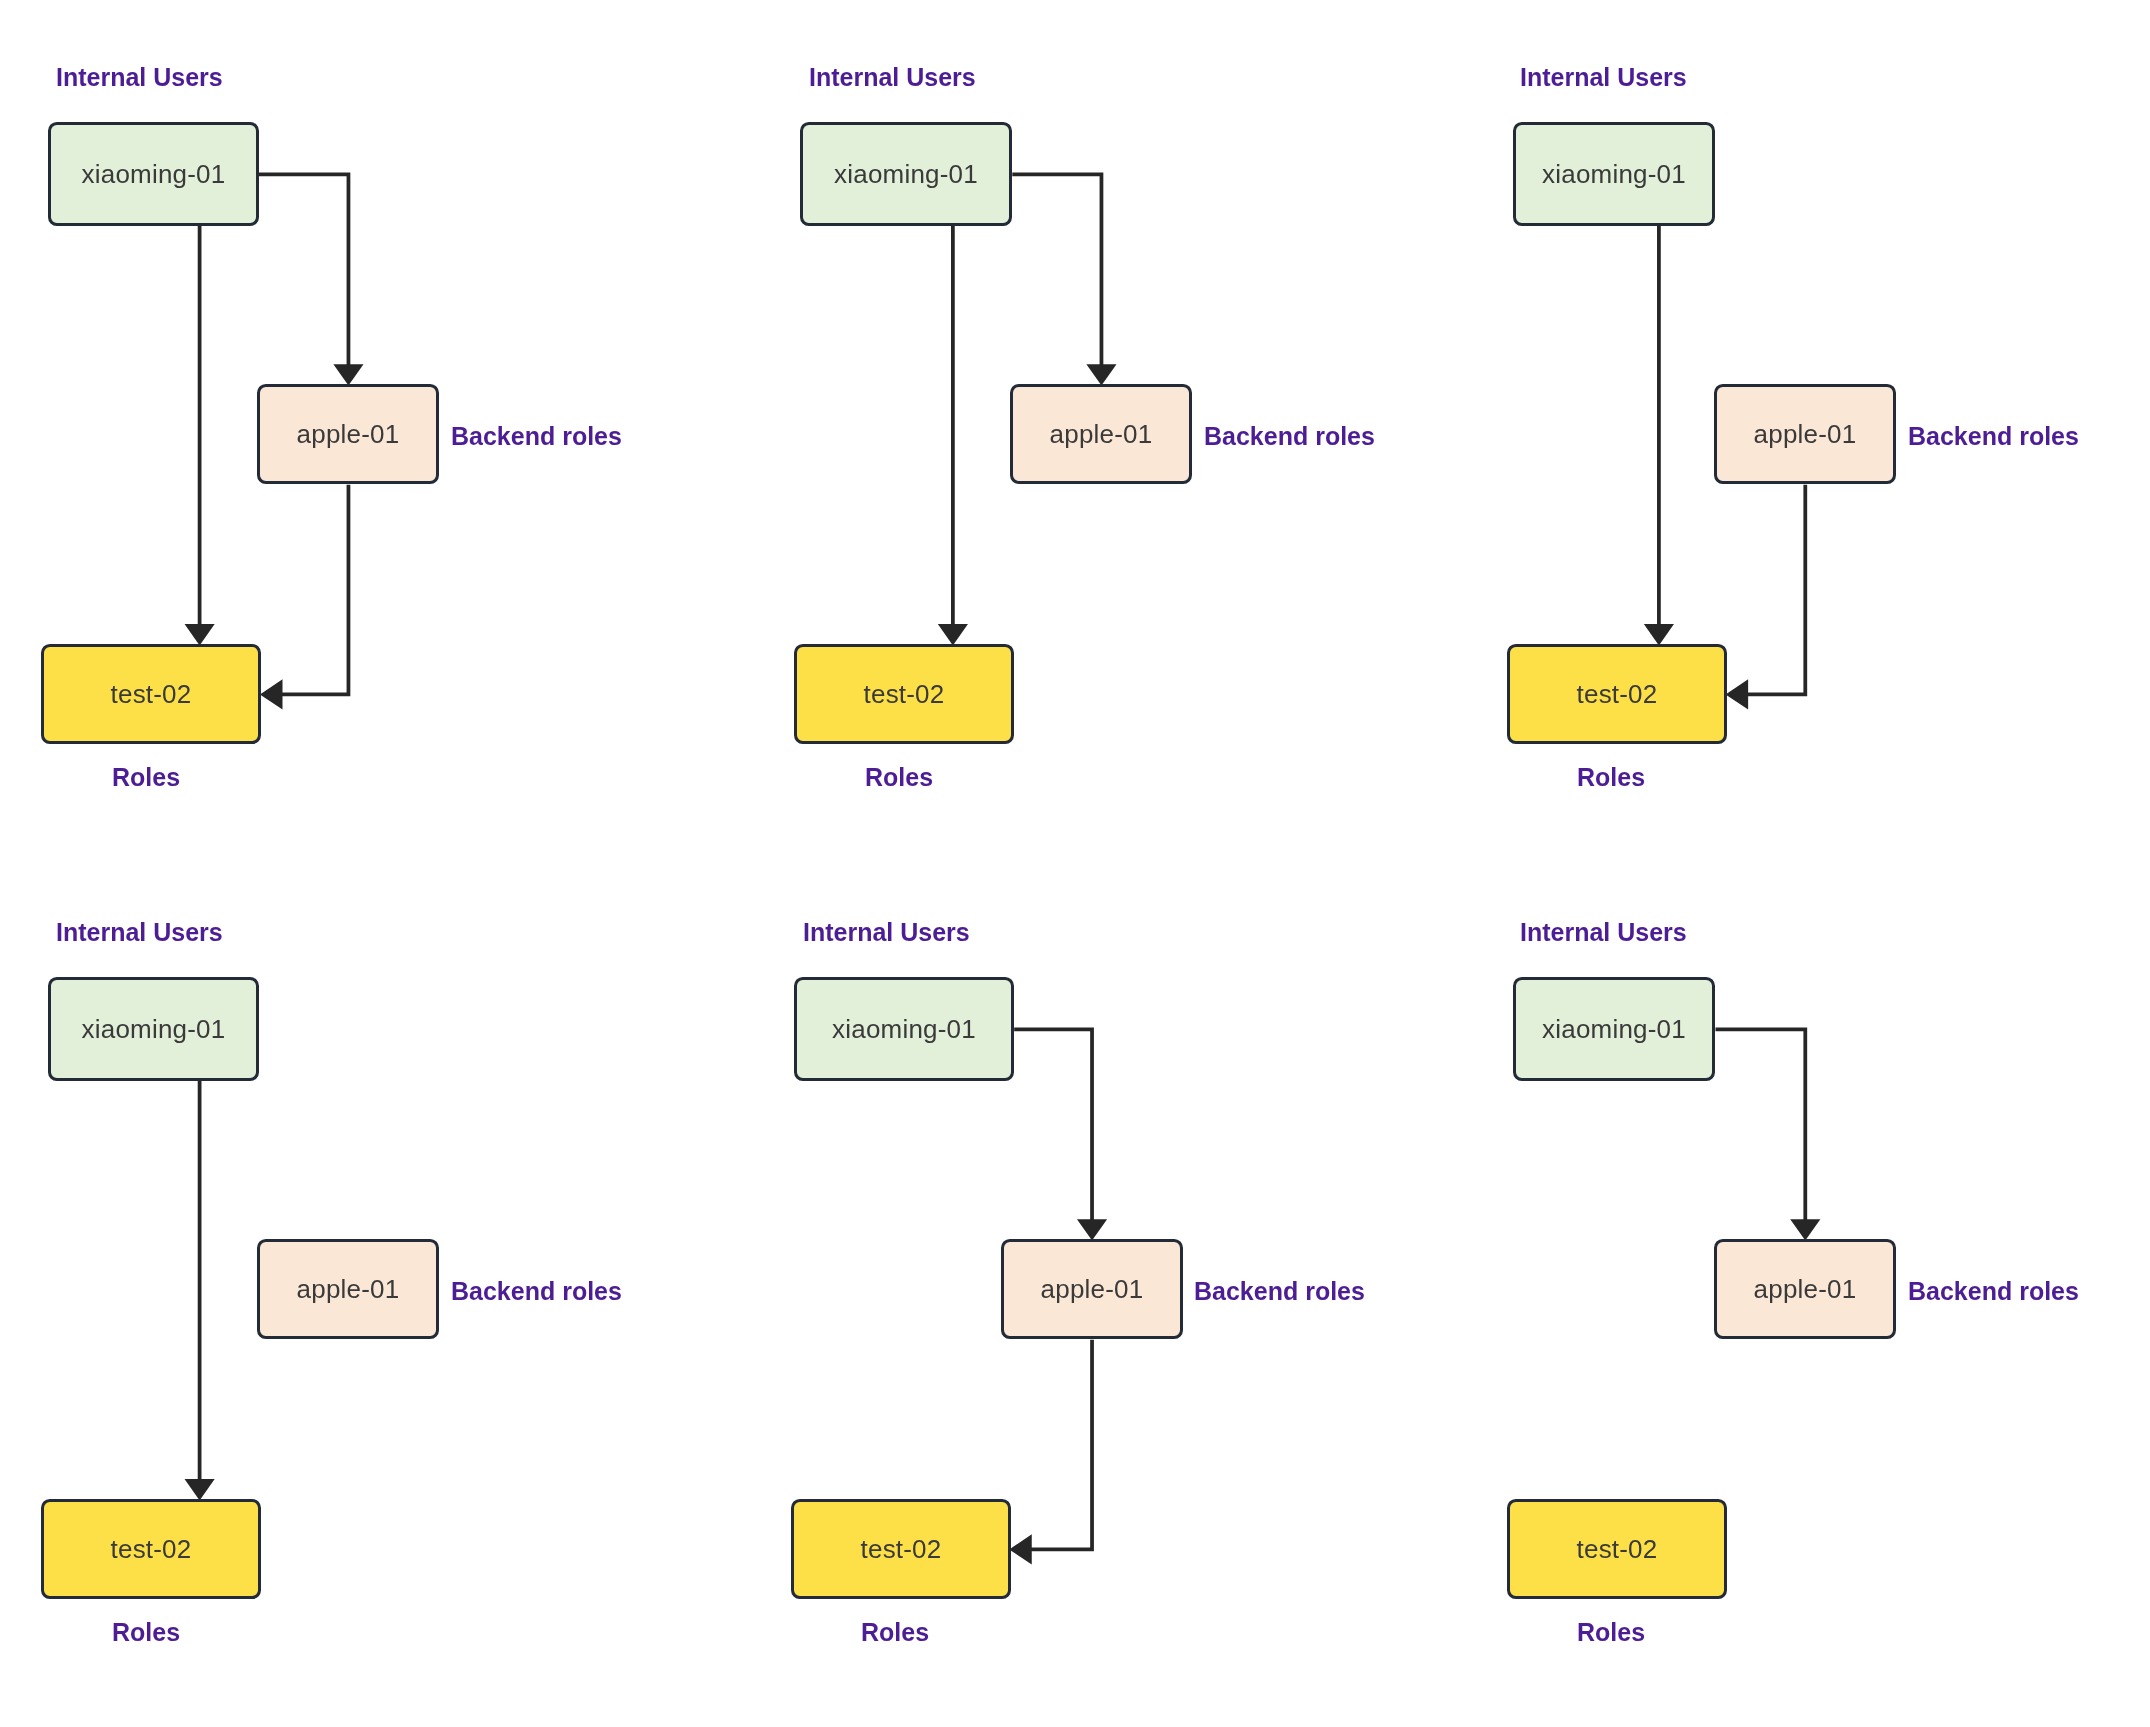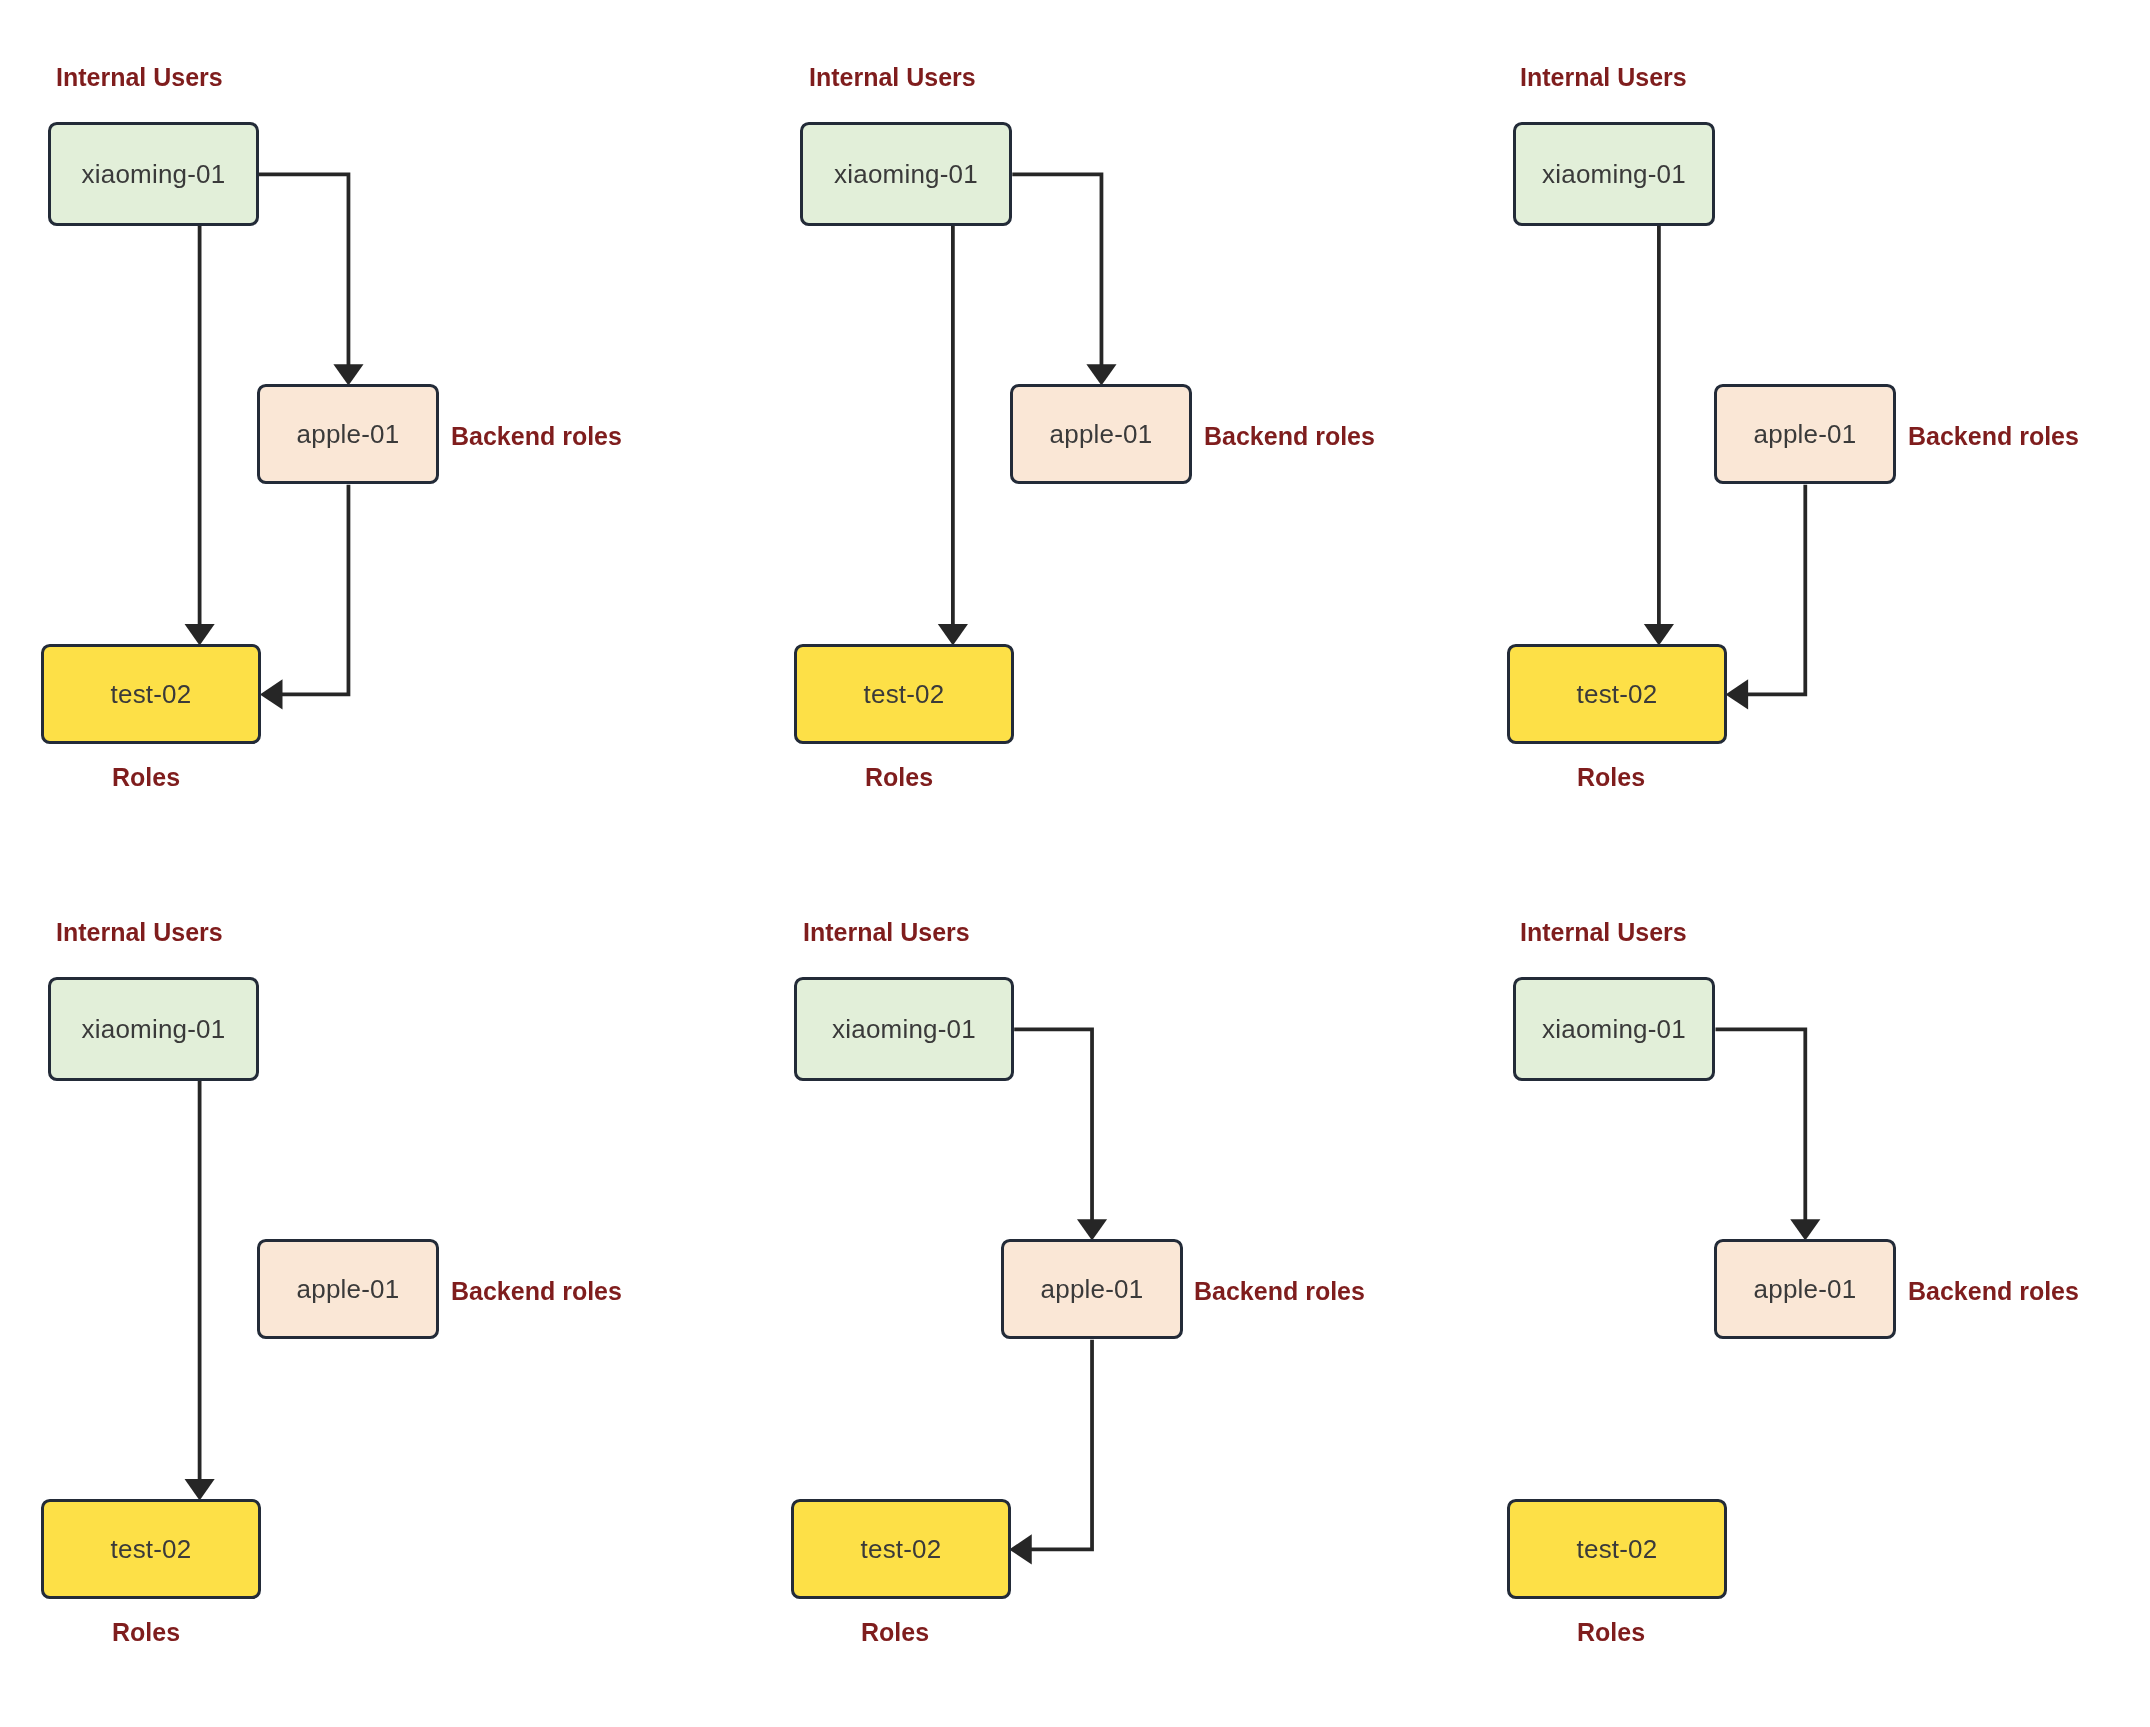--- a/index.html
+++ b/index.html
@@ -33,21 +33,21 @@
     font-family:"Liberation Sans", sans-serif;
   }
   .node.user{ background:#e2efd9;text-align:center; }
   .node.backend{ background:#fae7d6; }
   .node.role{ background:#fde047; }
 
   .grouplabel{
     position:absolute;
     font-size:25px;
     font-weight:bold;
-    color:#7f1d1d;
+    color:#4c1d95;
     white-space:nowrap;
     z-index:4;
     font-family:"Liberation Sans", sans-serif;
   }
   .edge{
     position:absolute;
     z-index:2;
     overflow:visible;
     pointer-events:none;
   }

